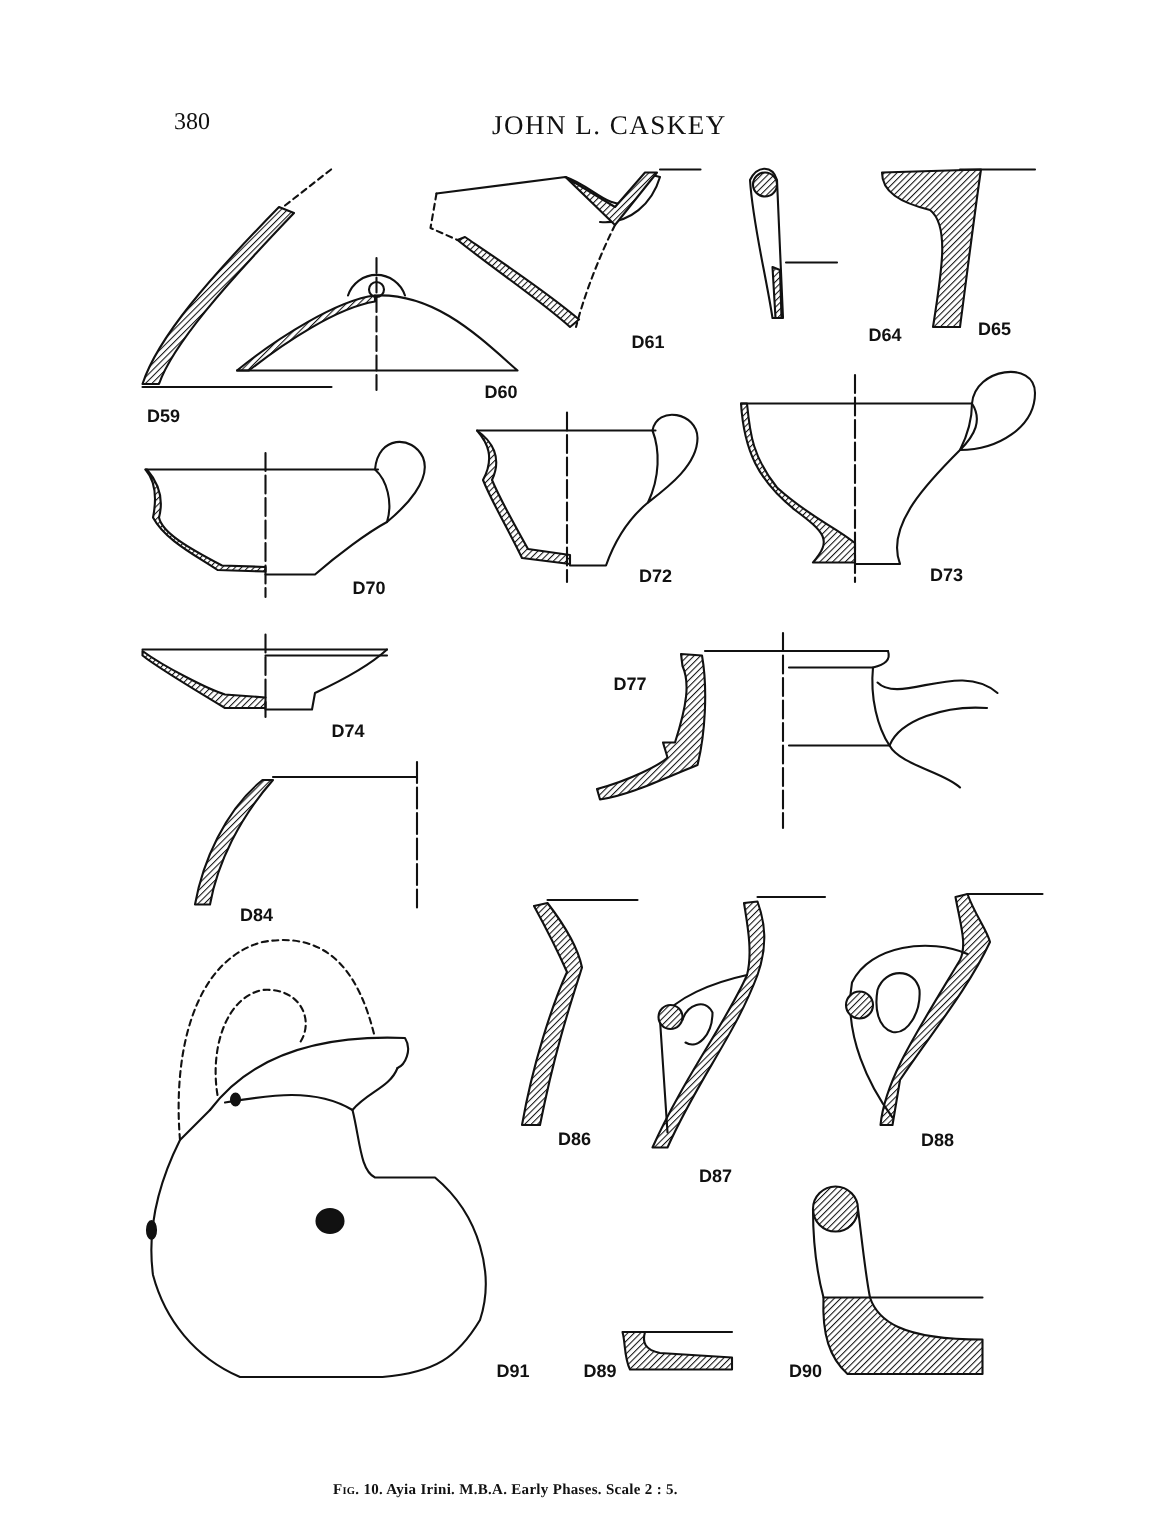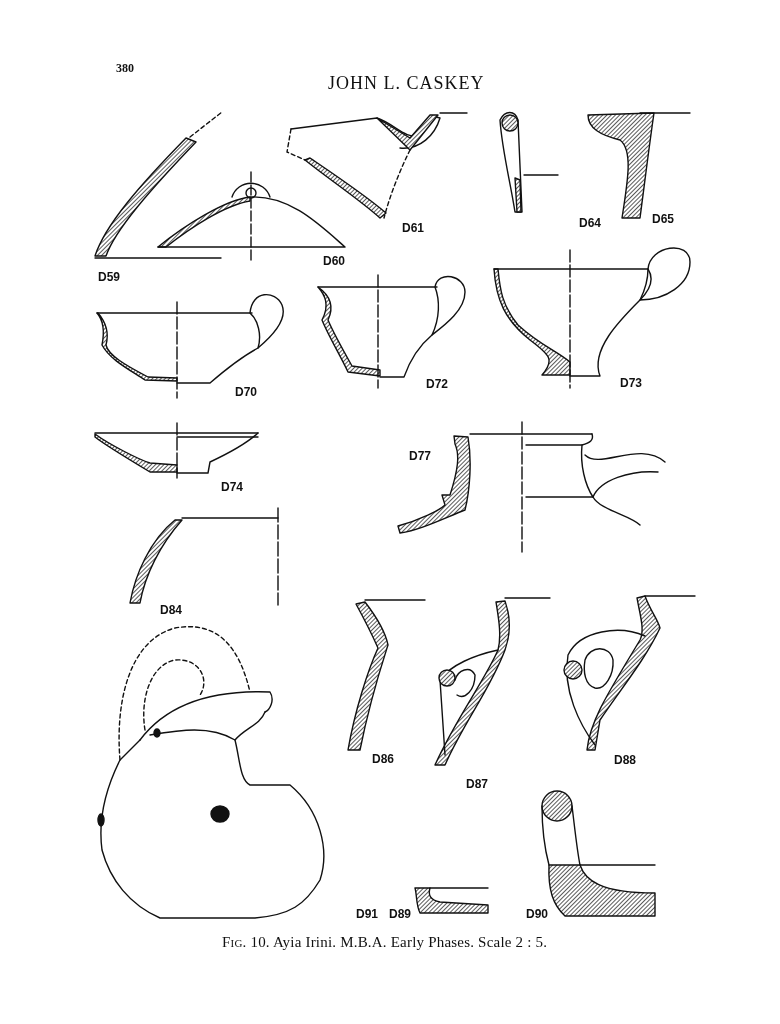--- a/index.html
+++ b/index.html
@@ -1,19 +1,19 @@
 <!DOCTYPE html>
 <html><head>
 <meta charset="utf-8">
 <style>
   html,body{margin:0;padding:0;background:#fff;}
   body{width:780px;height:1024px;position:relative;overflow:hidden;font-family:"Liberation Serif","DejaVu Serif",serif;color:#111;}
-  .page-num{position:absolute;left:116px;top:61px;font-size:12px;font-weight:bold;}
+  .page-num{position:absolute;left:116px;top:73px;font-size:16px;}
   .running-head{position:absolute;left:328px;top:73px;font-size:18px;letter-spacing:1px;}
-  .caption{position:absolute;left:222px;top:934px;font-size:15px;letter-spacing:.2px;}
+  .caption{position:absolute;left:222px;top:988px;font-size:10px;letter-spacing:.2px;font-weight:bold;}
   .caption .sc{font-variant:small-caps;}
   svg.fig{position:absolute;left:0;top:0;}
   .lbl{position:absolute;font-family:"Liberation Sans","DejaVu Sans",sans-serif;font-weight:bold;font-size:12px;color:#111;}
 </style>
 </head>
 <body>
 
 <div class="page-num">380</div>
 <div class="running-head">JOHN L. CASKEY</div>
 
@@ -151,29 +151,29 @@
       <circle cx="557" cy="806" r="15" fill="url(#hatch)"></circle>
       <path d="M542,806 C542,830 545,850 549,865 M572,806 C575,830 577,850 580,865"></path>
       <path d="M549,865 L580,865 C585,880 600,893 655,893 L655,916 L565,916 C553,905 548,890 549,865 Z" fill="url(#hatch)"></path>
       <line x1="580" y1="865" x2="655" y2="865"></line>
     </g>
   </g>
 </svg>
 
 <div class="lbl" style="left:98px;top:250px;margin-top:20px;">D59</div>
 <div class="lbl" style="left:311px;top:254px;margin-left:12px;">D60</div>
-<div class="lbl" style="left:402px;top:221px;">D61</div>
+<div class="lbl" style="left:421px;top:221px;">D61</div>
 <div class="lbl" style="left:532px;top:216px;margin-left:47px;">D64</div>
 <div class="lbl" style="left:652px;top:212px;">D65</div>
 <div class="lbl" style="left:235px;top:385px;">D70</div>
 <div class="lbl" style="left:426px;top:377px;">D72</div>
 <div class="lbl" style="left:620px;top:376px;">D73</div>
 <div class="lbl" style="left:221px;top:480px;">D74</div>
 <div class="lbl" style="left:398px;top:449px;padding-left:11px;">D77</div>
 <div class="lbl" style="left:160px;top:603px;">D84</div>
 <div class="lbl" style="left:372px;top:752px;">D86</div>
 <div class="lbl" style="left:466px;top:762px;margin-top:15px;">D87</div>
 <div class="lbl" style="left:614px;top:753px;">D88</div>
 <div class="lbl" style="left:389px;top:907px;">D89</div>
 <div class="lbl" style="left:526px;top:907px;text-align:right;">D90</div>
-<div class="lbl" style="left:312px;top:907px;padding-left:44px;">D91</div>
+<div class="lbl" style="left:287px;top:907px;padding-left:44px;">D91</div>
 
 <div class="caption"><span class="sc">Fig.</span><span> 10.  Ayia Irini.  M.B.A. Early Phases.  Scale 2 : 5.</span></div>
 
 </body></html>

